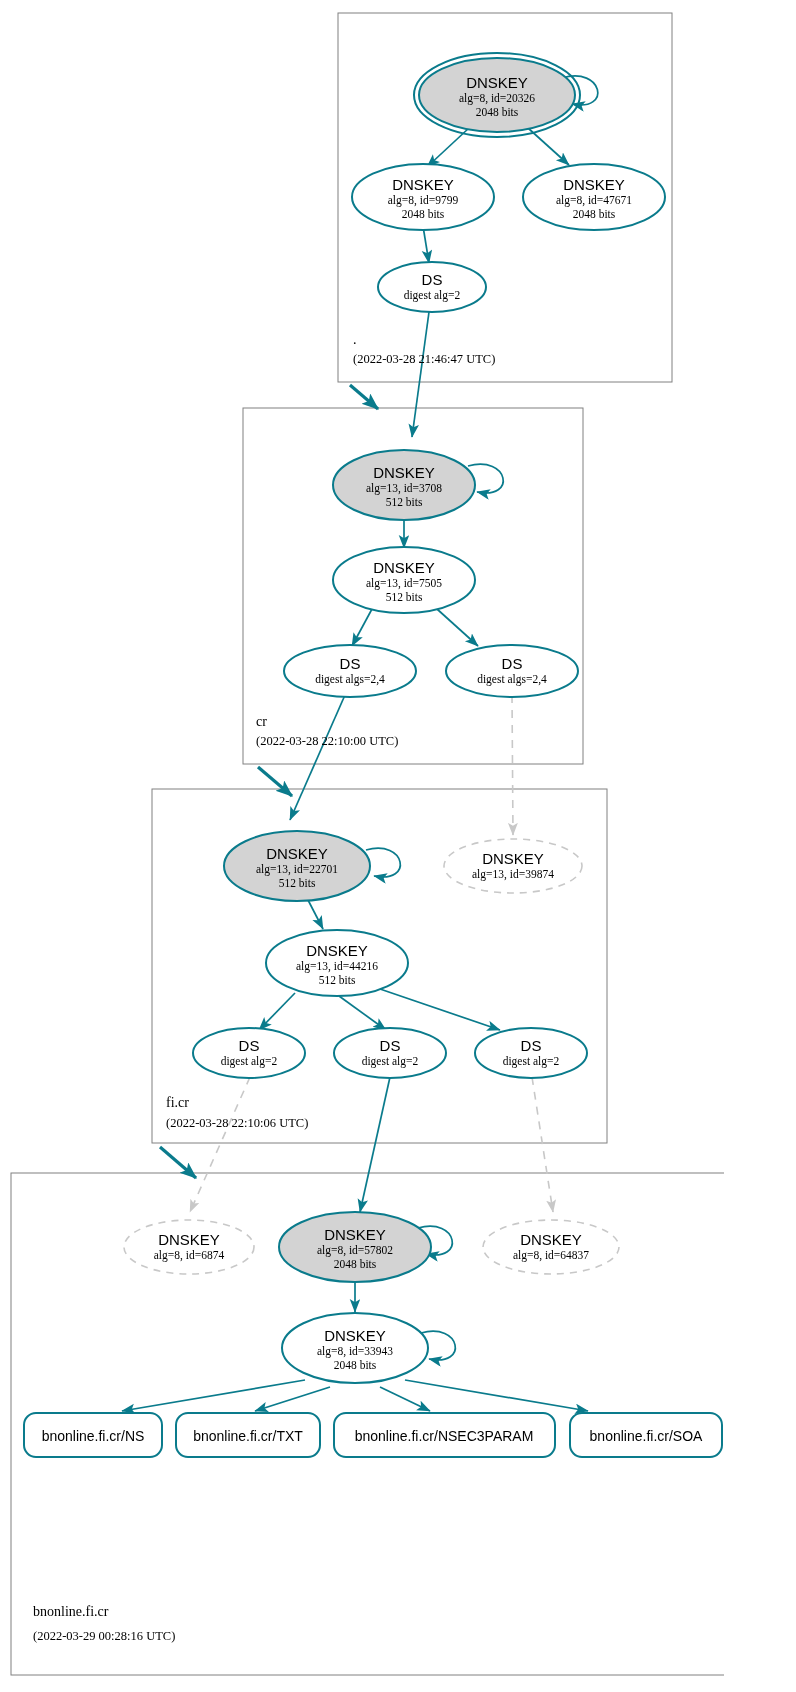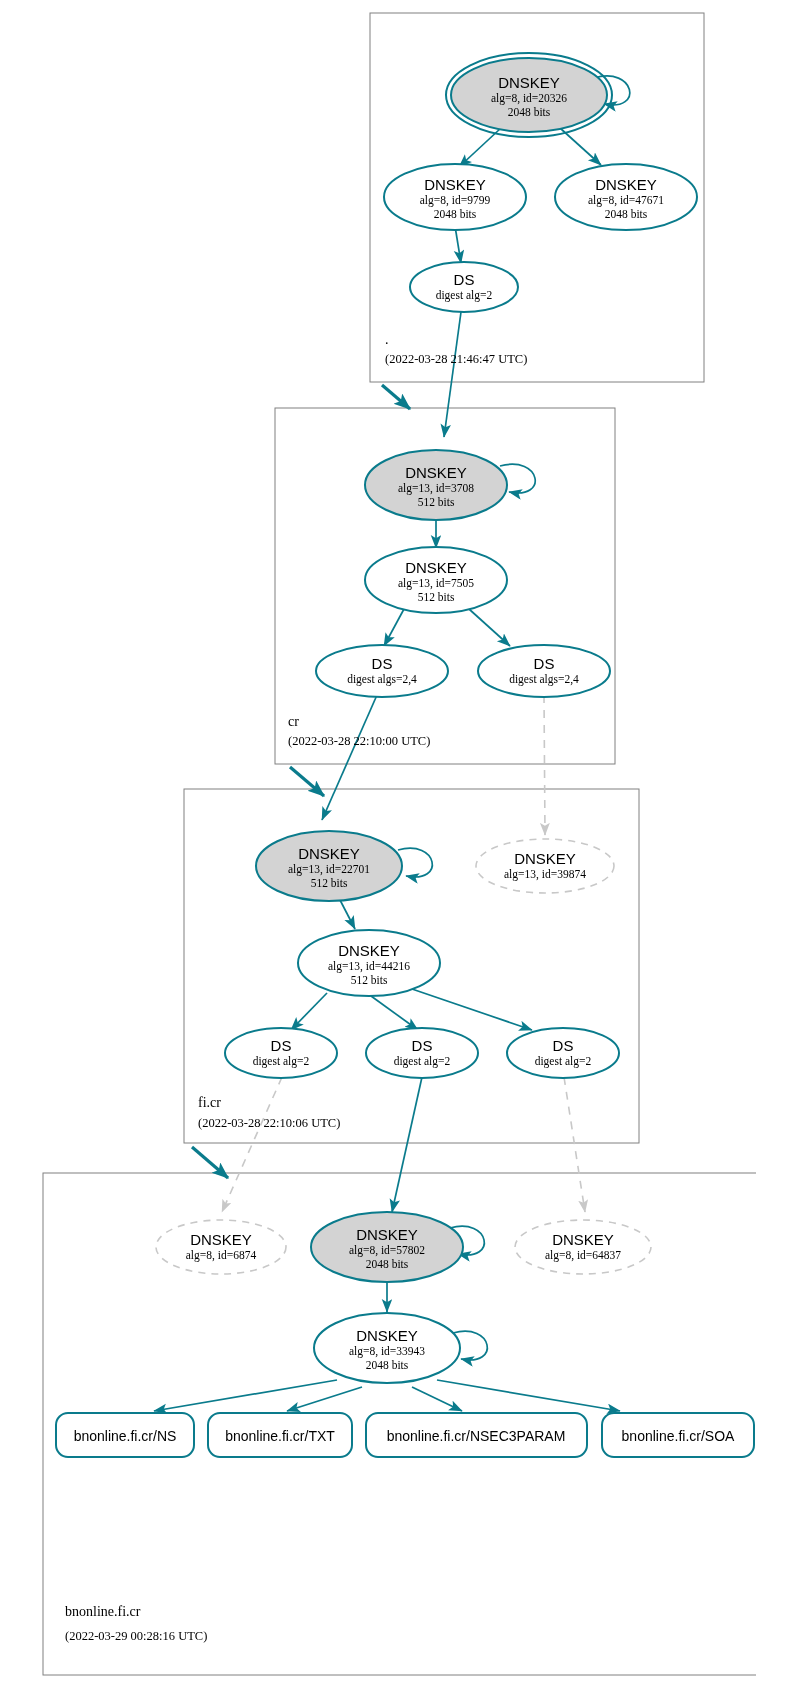--- a/index.html
+++ b/index.html
@@ -1,18 +1,18 @@
 <!DOCTYPE html>
 <html><head>
 <meta charset="utf-8">
 <title>DNSSEC Authentication Chain</title>
 <style>
   html,body{margin:0;padding:0;background:#ffffff;}
   body{width:796px;height:1692px;font-family:"Liberation Sans",sans-serif;}
-  #stage{position:relative;width:724px;height:1692px;overflow:hidden;margin-left:32px;}
+  #stage{position:relative;width:724px;height:1692px;overflow:hidden;}
   svg#graph{position:absolute;left:0;top:0;width:796px;height:1692px;}
   .zone-box{fill:none;stroke:#808080;stroke-width:1;}
   .node-ell{stroke:#0a7b8c;stroke-width:2;}
   .node-ell.filled{fill:#d3d3d3;}
   .node-ell.open{fill:#ffffff;}
   .node-ell.dashed{fill:#ffffff;stroke:#c8c8c8;stroke-width:1.6;stroke-dasharray:7 6;}
   .sep-outer{fill:none;stroke:#0a7b8c;stroke-width:2;}
   .rr-box{fill:#ffffff;stroke:#0a7b8c;stroke-width:2;}
   .edge{fill:none;stroke:#0a7b8c;stroke-width:1.7;}
   .edge-thick{fill:none;stroke:#0a7b8c;stroke-width:3.2;}

